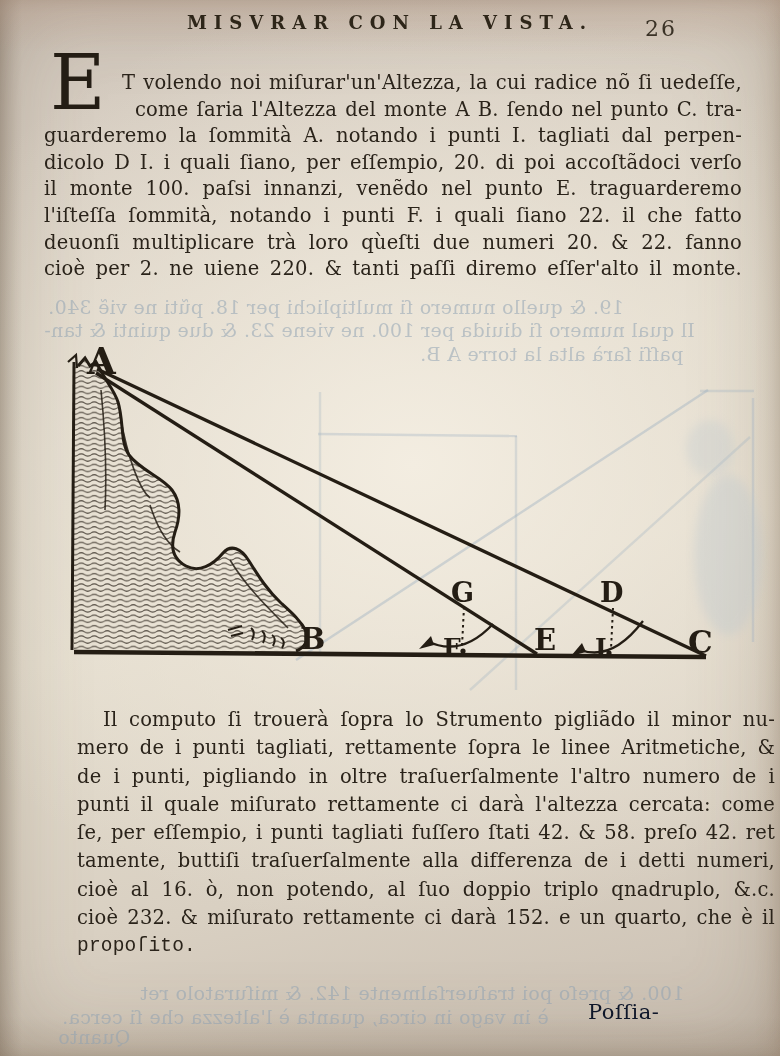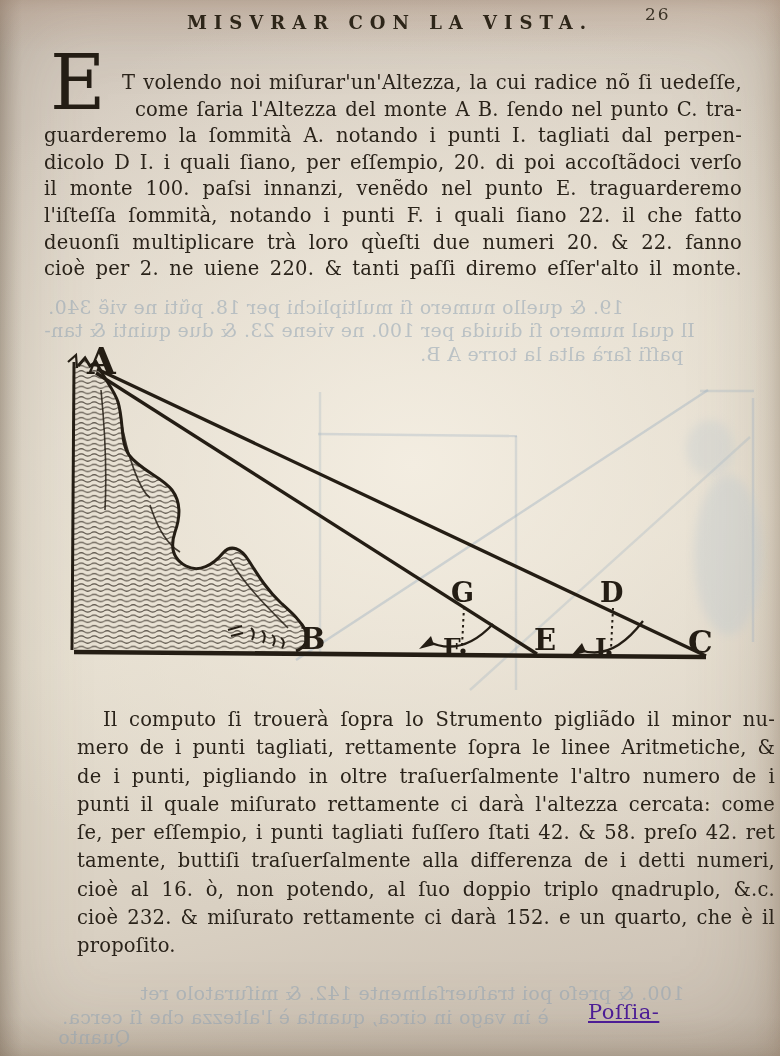--- a/index.html
+++ b/index.html
@@ -10,33 +10,33 @@
       radial-gradient(ellipse 560px 470px at 53% 44%, rgba(244,238,226,.95) 0%, rgba(238,231,218,.55) 55%, rgba(238,231,218,0) 100%),
       linear-gradient(168deg,#cdc3b8 0%, #d7cec2 14%, #e0d9cb 38%, #e3dccd 55%, #d9d0c2 78%, #c8bdb0 100%);
     box-shadow: inset 0 0 90px rgba(95,75,55,.28), inset 0 0 14px rgba(95,75,55,.18);}
   .page::before{content:"";position:absolute;inset:0;pointer-events:none;
     background:linear-gradient(180deg, rgba(190,150,128,.22) 0%, rgba(190,150,128,0) 52px),
                linear-gradient(90deg, rgba(80,60,42,.20) 0%, rgba(80,60,42,0) 22px),
                linear-gradient(270deg, rgba(150,120,95,.12) 0%, rgba(150,120,95,0) 26px),
                linear-gradient(0deg, rgba(120,95,70,.14) 0%, rgba(120,95,70,0) 40px);}
   .header-title{position:absolute;top:12px;left:50%;transform:translateX(-50%);
     font-size:18px;font-weight:700;letter-spacing:7px;white-space:nowrap;color:#2e2619;}
-  .folio{position:absolute;top:4px;left:645px;font-size:17px;color:#3a3226;letter-spacing:2px;}
+  .folio{position:absolute;top:16px;left:645px;font-size:22px;color:#3a3226;letter-spacing:2px;}
   .para{position:absolute;left:44px;width:698px;}
   .p1{top:70px;}
   .p1 .tline{height:26.6px;font-size:19.5px;line-height:26.6px;}
   .p2{top:706px;margin-left:33px;}
   .p2 .tline{height:28.3px;font-size:19.5px;line-height:28.3px;}
   .tline{letter-spacing:.2px;color:#2a231a;text-align:justify;text-align-last:justify;white-space:normal;}
-  .tline.short{text-align-last:left;}
+  .tline.short{text-align-last:left;font-family:Liberation Mono, monospace;}
   .indent1{padding-left:78px;}
   .indent2{padding-left:91px;}
   .indent-first{padding-left:26px;}
   .dropcap{position:absolute;left:50px;top:52px;font-size:76px;line-height:62px;color:#241d14;font-weight:400;}
-  .catchword{position:absolute;left:588px;top:1000px;font-size:21px;color:#4c1d95;letter-spacing:.5px;text-decoration:underline;}
+  .catchword{position:absolute;left:588px;top:1000px;font-size:21px;color:#0f172a;letter-spacing:.5px;}
   .ghostline{position:absolute;transform:scaleX(-1);color:#8ea1b2;opacity:.52;
     filter:blur(.5px);font-size:19px;white-space:nowrap;letter-spacing:.3px;}
   svg.fig{position:absolute;left:0;top:0;pointer-events:none;}
   .figlabel{font-family:"DejaVu Serif","Liberation Serif",serif;font-weight:700;fill:#241d14;}
 </style>
 </head>
 <body>
 
 <div class="page"></div>
 

